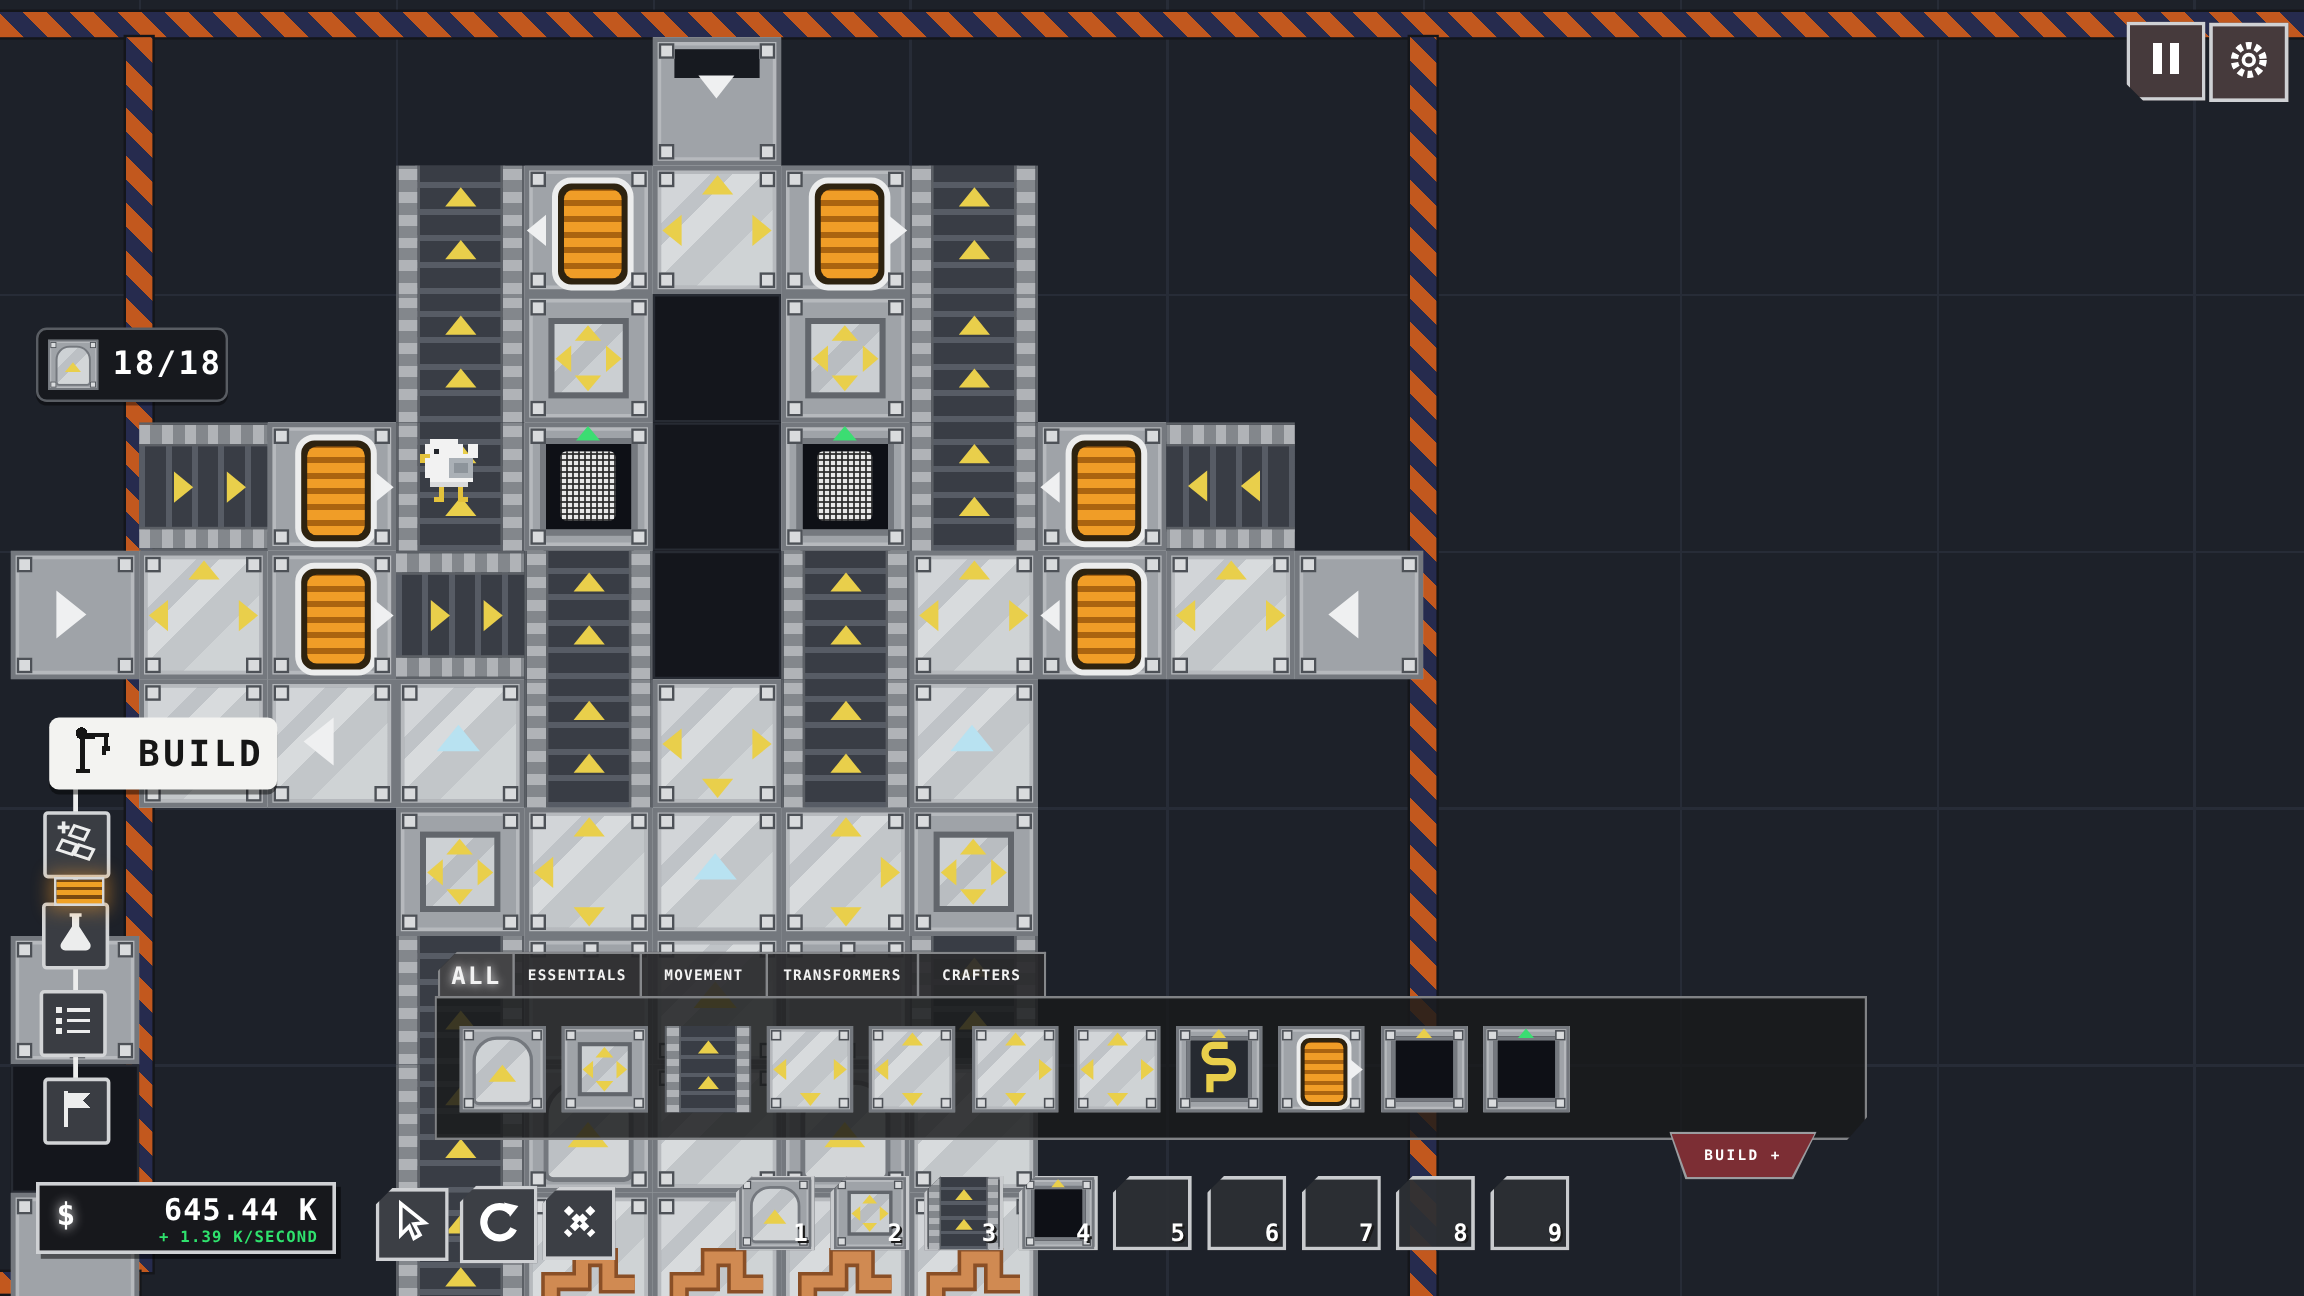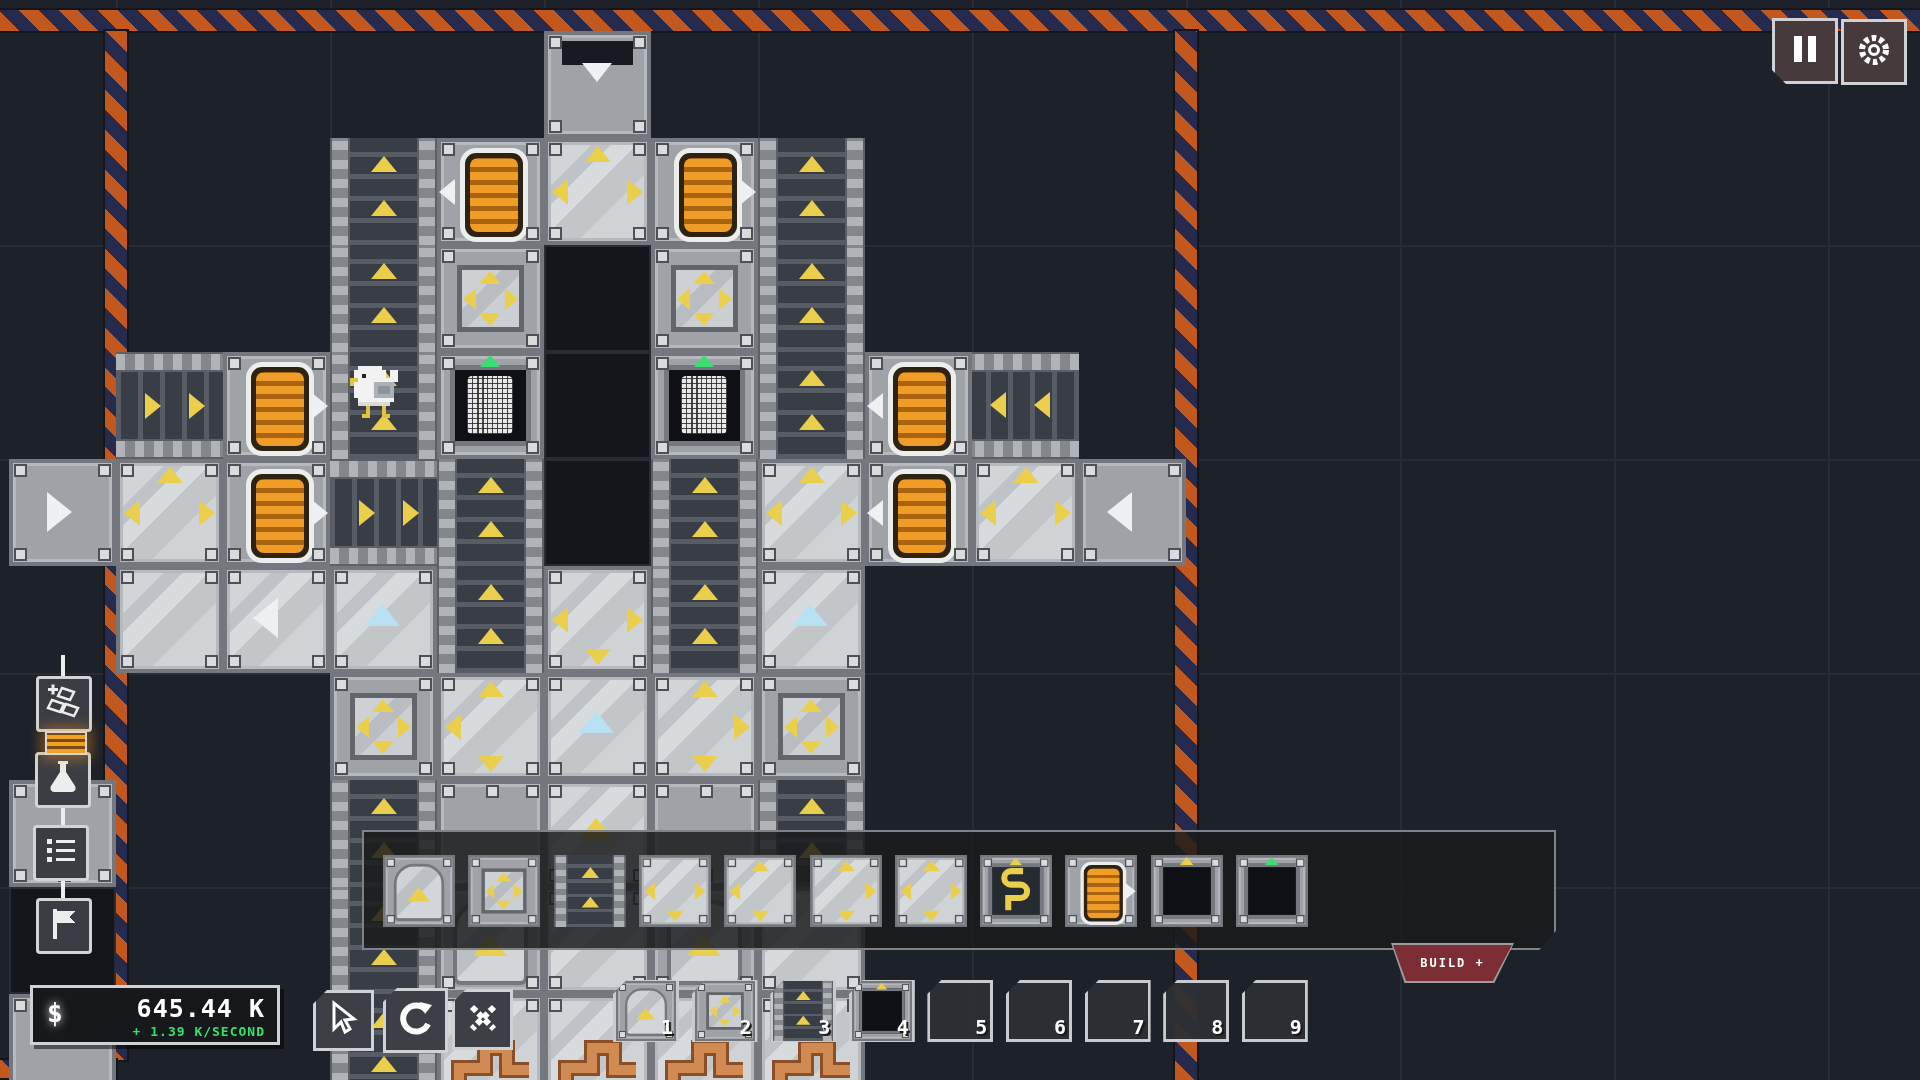--- a/index.html
+++ b/index.html
@@ -800,22 +800,53 @@
     <rect x="24" y="20" width="20" height="16" fill="#aab0b6"></rect>
         <rect x="28" y="24" width="12" height="8" fill="#8d949b"></rect>
         <rect x="40" y="8" width="8" height="12" fill="#f2f2f2"></rect>
     <rect x="8" y="40" width="32" height="4" fill="#d9dadc"></rect>
         <rect x="16" y="44" width="4" height="8" fill="#e3c23c"></rect>
         <rect x="32" y="44" width="4" height="8" fill="#e3c23c"></rect>
     <rect x="12" y="52" width="8" height="4" fill="#e3c23c"></rect>
         <rect x="32" y="52" width="8" height="4" fill="#e3c23c"></rect>
       </svg></div>
 
+  <div class="chip" style="left:30px;top:273px;width:156px;height:58px;">
+    <div id="counter-icon" style="position:absolute;left:8px;top:8px;width:42px;height:42px;">
+        <div class="tile" style="height: 42px; width: 42px;">
+          <div class="tscale" style="transform: scale(0.392523);">
+            <div class="t-base"></div>
+            <div class="arch"></div>
+        <i class="w" style="left:36px;top:48px;border-width:0 17.55px 21.6px 17.55px;border-bottom-color:#e9cf4b"></i>
+            <i class="bolt" style="left:5px;top:5px"></i>
+            <i class="bolt" style="right:5px;top:5px"></i>
+ <i class="bolt" style="left:5px;bottom:5px"></i>
+            <i class="bolt" style="right:5px;bottom:5px"></i>
+          </div>
+        </div>
+      </div>
+    <div class="hudtext" style="left:62px;top:13px;font-size:27px;letter-spacing:2px;">18/18</div>
+  </div>
 
   <div id="tree-line"></div>
+  <div id="build-btn">
+    <span id="build-icon"><svg width="46" height="46" viewBox="0 0 46 46" shape-rendering="crispEdges">
+   <g fill="#161616">
+            <rect x="12" y="6" width="4" height="34"></rect>
+            <rect x="8" y="38" width="12" height="3"></rect>
+   <rect x="10" y="8" width="26" height="3"></rect>
+            <rect x="32" y="11" width="3" height="8"></rect>
+   <rect x="30" y="19" width="7" height="4"></rect>
+            <rect x="30" y="23" width="3" height="3"></rect>
+   <circle cx="13" cy="8" r="5"></circle>
+            <rect x="16" y="11" width="8" height="2"></rect>
+          </g>
+        </svg></span>
+    <span id="build-label">BUILD</span>
+  </div>
   <div id="sidebar">
       <div class="side-btn" style="left: 36px; top: 676px;">
         <span><svg width="40" height="40" viewBox="0 0 40 40">
    <g fill="none" stroke="#eceded" stroke-width="2.5">
    <path d="M18 6 l12 4 -4 8 -12 -4 z"></path>
               <path d="M8 18 l12 4 -4 8 -12 -4 z"></path>
    <path d="M22 22 l12 4 -4 8 -12 -4 z"></path>
             </g>
    <g fill="#eceded">
               <rect x="4" y="6" width="10" height="3"></rect>
@@ -873,20 +904,27 @@
         <span><svg width="38" height="38" viewBox="0 0 38 38">
    <g stroke="#fff" stroke-width="6" stroke-dasharray="6 3">
               <path d="M8 8 L30 30"></path>
               <path d="M30 8 L8 30"></path>
             </g>
           </svg></span>
       </div>
     </div>
 
   <div id="panel"></div>
+  <div id="tabbar">
+      <div class="tab active" style="width: 62px;">ALL</div>
+      <div class="tab" style="width: 106px;">ESSENTIALS</div>
+      <div class="tab" style="width: 105px;">MOVEMENT</div>
+      <div class="tab" style="width: 126px;">TRANSFORMERS</div>
+      <div class="tab" style="width: 104px;">CRAFTERS</div>
+    </div>
   <div id="palette">
       <div class="palette-item" style="left: 383px; top: 855px;">
         <div class="tile" style="height: 72px; width: 72px;">
           <div class="tscale" style="transform: scale(0.672897);">
             <div class="t-base"></div>
             <div class="arch"></div>
         <i class="w" style="left:36px;top:48px;border-width:0 17.55px 21.6px 17.55px;border-bottom-color:#e9cf4b"></i>
             <i class="bolt" style="left:5px;top:5px"></i>
             <i class="bolt" style="right:5px;top:5px"></i>
  <i class="bolt" style="left:5px;bottom:5px"></i>

